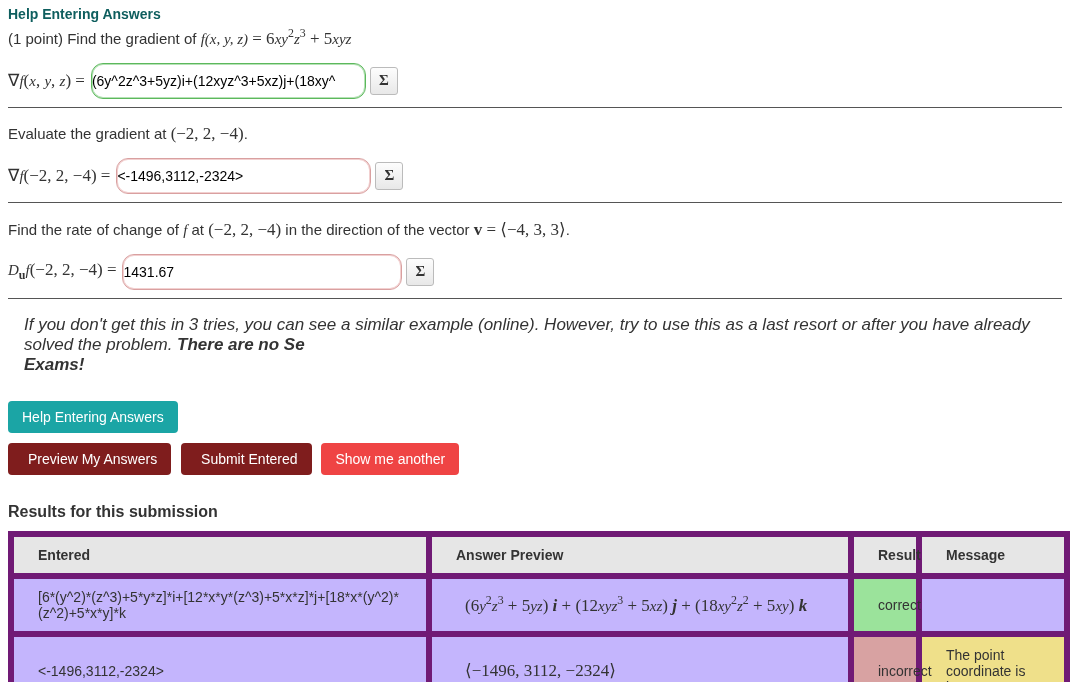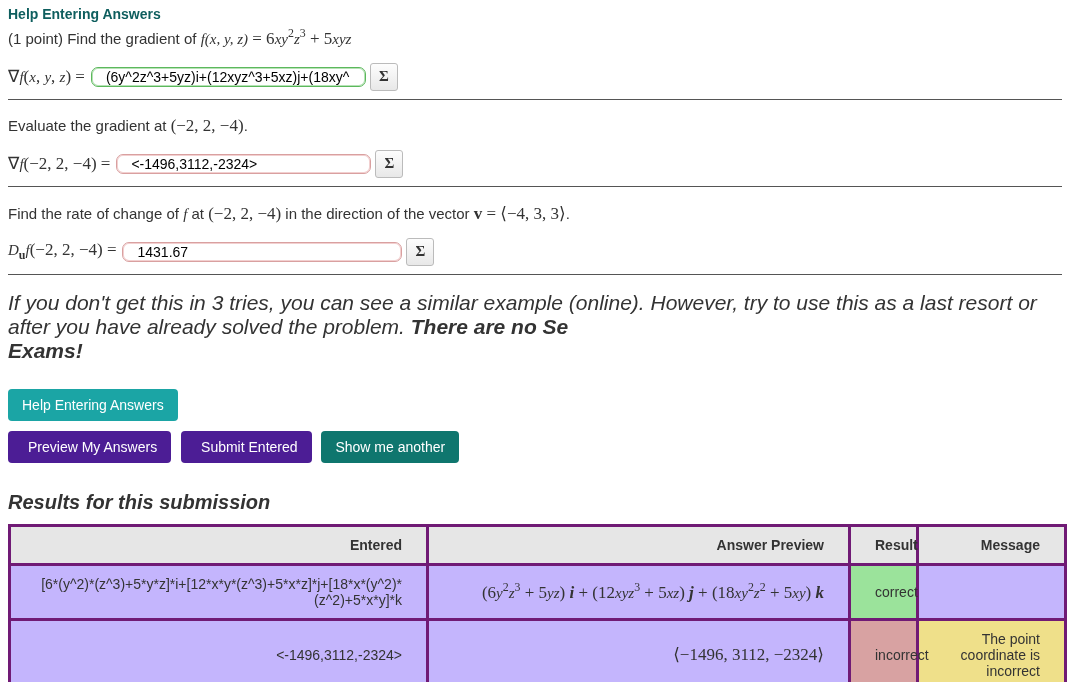--- a/index.html
+++ b/index.html
@@ -41,24 +41,24 @@
   }
   .q-label {
     font-family: "Times New Roman", serif;
     font-size: 17px;
     white-space: nowrap;
     margin-right: 6px;
   }
   .answer-input {
     font-family: Arial, sans-serif;
     font-size: 14px;
-    padding: 4px 14px;
-    height: 20px;
+    padding: 4px 0;
+    height: 36px;
     border: 1px solid #ccc;
-    border-radius: 7px;
+    border-radius: 12px;
   }
   .answer-input.correct {
     border: 1px solid #5cb85c;
     box-shadow: inset 0 0 0 1px #b6e2b6;
     width: 275px;
   }
   .answer-input.incorrect {
     border: 1px solid #d9a0a0;
     box-shadow: inset 0 0 0 1px #f2d0d0;
     width: 255px;
@@ -77,73 +77,73 @@
     font-size: 15px;
     margin-left: 4px;
     cursor: pointer;
   }
   .intertext {
     font-size: 15px;
     margin: 4px 0 8px 0;
   }
   .note {
     font-style: italic;
-    font-size: 21px;
-    margin: 14px 0 26px 0;
+    font-size: 17px;
+    margin: 14px 0 26px 16px;
   }
   .btn {
     display: inline-block;
     color: #fff;
     padding: 8px 14px;
     border-radius: 4px;
     font-size: 14px;
     border: none;
     cursor: pointer;
     margin-right: 6px;
   }
   .btn-info { background: #1ba5a5; }
-  .btn-dark { background: #4c1d95; padding-left: 20px; }
-  .btn-dark2 { background: #0f766e; }
+  .btn-dark { background: #7f1d1d; padding-left: 20px; }
+  .btn-dark2 { background: #ef4444; }
   .buttons-row1 { margin-bottom: 10px; }
   .buttons-row2 { margin-bottom: 28px; }
   h2.results-heading {
-    font-size: 20px;
+    font-size: 16px;
     font-weight: bold;
     margin: 14px 0 10px 0;
-    font-style: italic;
   }
   table.results {
     border-collapse: collapse;
     width: 1056px;
     table-layout: fixed;
   }
   table.results th, table.results td {
-    border: 3px solid #701a75;
+    border: 6px solid #701a75;
     padding: 10px 24px;
-    text-align: right;
+    text-align: left;
     vertical-align: middle;
     font-size: 14px;
   }
   table.results th {
     background: #e6e6e6;
     font-weight: bold;
   }
   table.results td {
     background: #c4b5fd;
   }
   col.c-entered { width: 418px; }
   col.c-preview { width: 422px; }
   col.c-result  { width: 68px; }
   col.c-message { width: 148px; }
   td.result-correct   { background: #9be39b !important; }
   td.result-incorrect { background: #d8a2a2 !important; }
   td.msg-warn { background: #efe08a !important; }
   .preview-math {
     font-family: "Times New Roman", serif;
     font-size: 17px;
+    margin-left: 9px;
   }
   .bold-math { font-weight: bold; font-style: italic; }
   sup { font-size: 0.7em; }
 </style>
 </head>
 <body>
 
 <div class="help-link">Help Entering Answers</div>
 
 <div class="problem-text">

